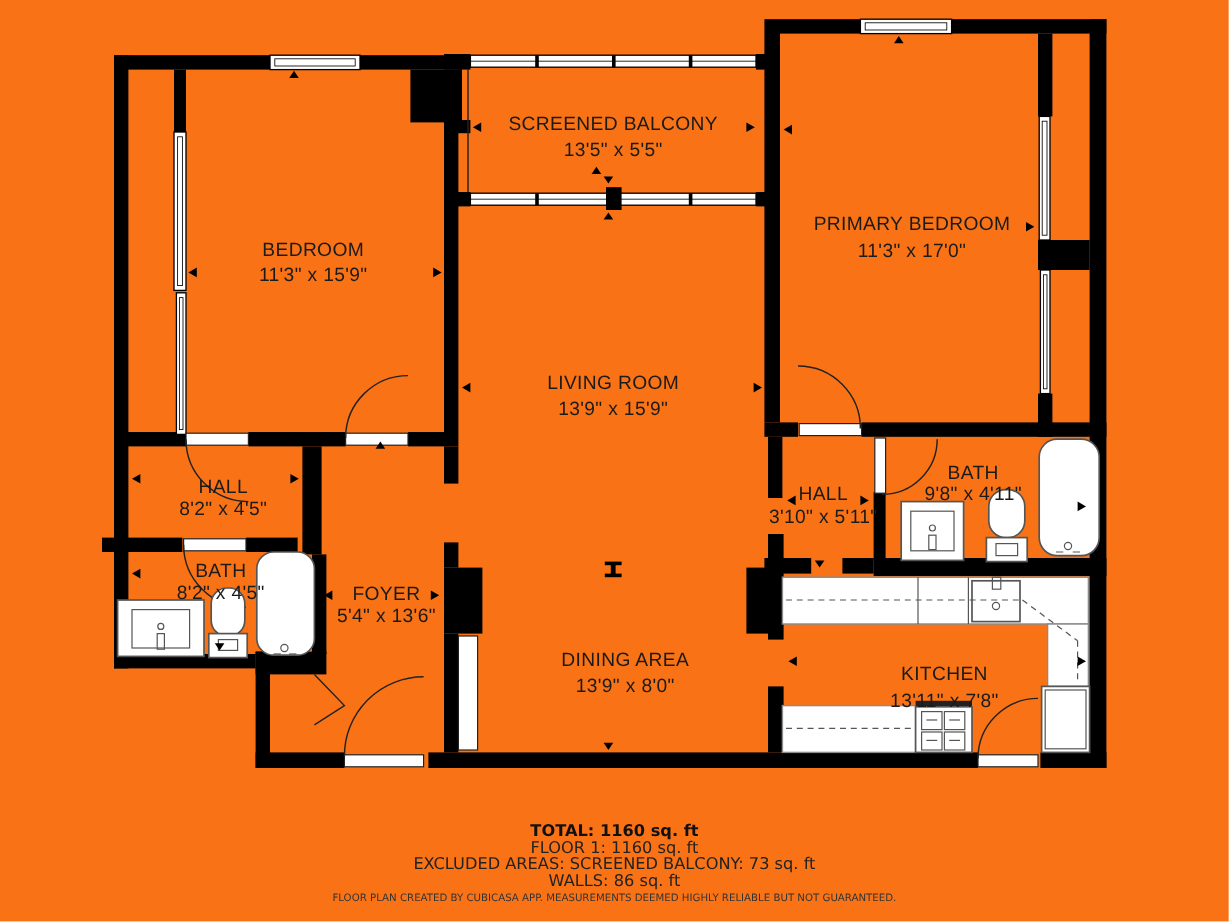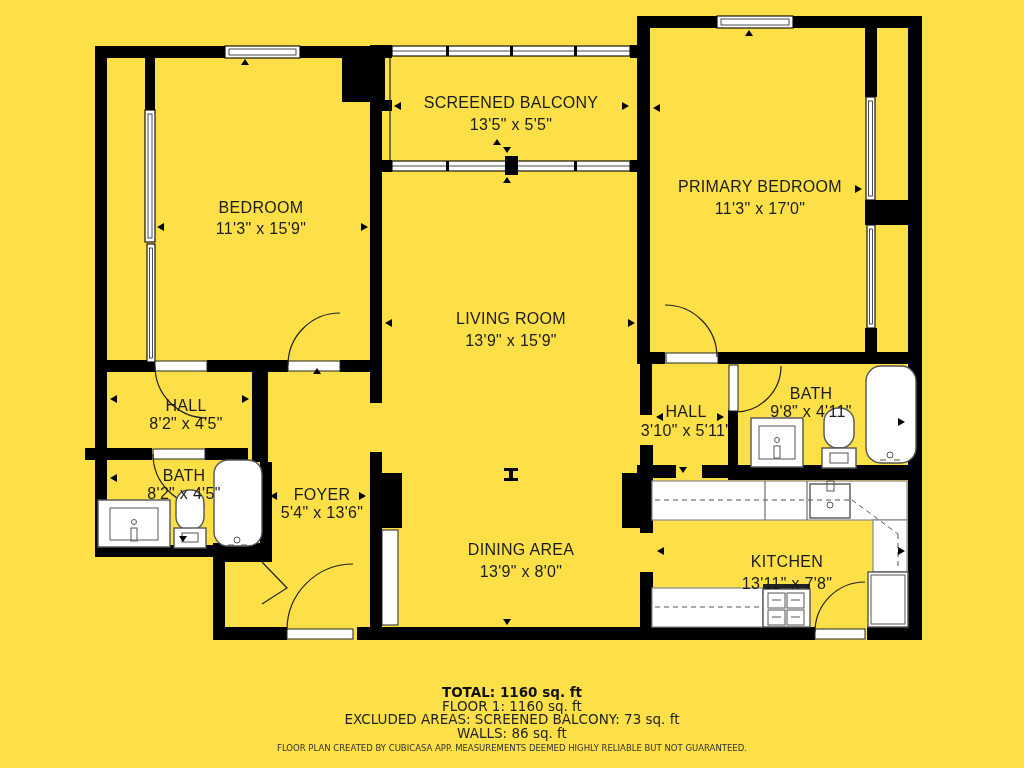--- a/index.html
+++ b/index.html
@@ -1,16 +1,16 @@
 <!DOCTYPE html>
 <html><head>
 <meta charset="utf-8">
 <style>
   html,body{margin:0;padding:0;background:#fff;}
-  .page{width:1024px;height:768px;position:relative;background:#fde047;overflow:hidden;}
+  .page{width:1024px;height:768px;position:relative;background:#f97316;overflow:hidden;}
   .wall{fill:#000;}
   .win{fill:#fff;stroke:#000;stroke-width:1.1;}
   .win-in{fill:none;stroke:#000;stroke-width:0.7;}
   .leaf{fill:#fff;stroke:#222;stroke-width:1;}
   .arc{fill:none;stroke:#222;stroke-width:1.2;}
   .thin{fill:none;stroke:#222;stroke-width:1.2;}
   .fix{fill:#fff;stroke:#555;stroke-width:1.4;}
   .fix2{fill:none;stroke:#555;stroke-width:1;}
   .cnt{fill:#fff;stroke:#8a8a8a;stroke-width:1.2;}
   .dash{fill:none;stroke:#555;stroke-width:1;stroke-dasharray:5 4;}

